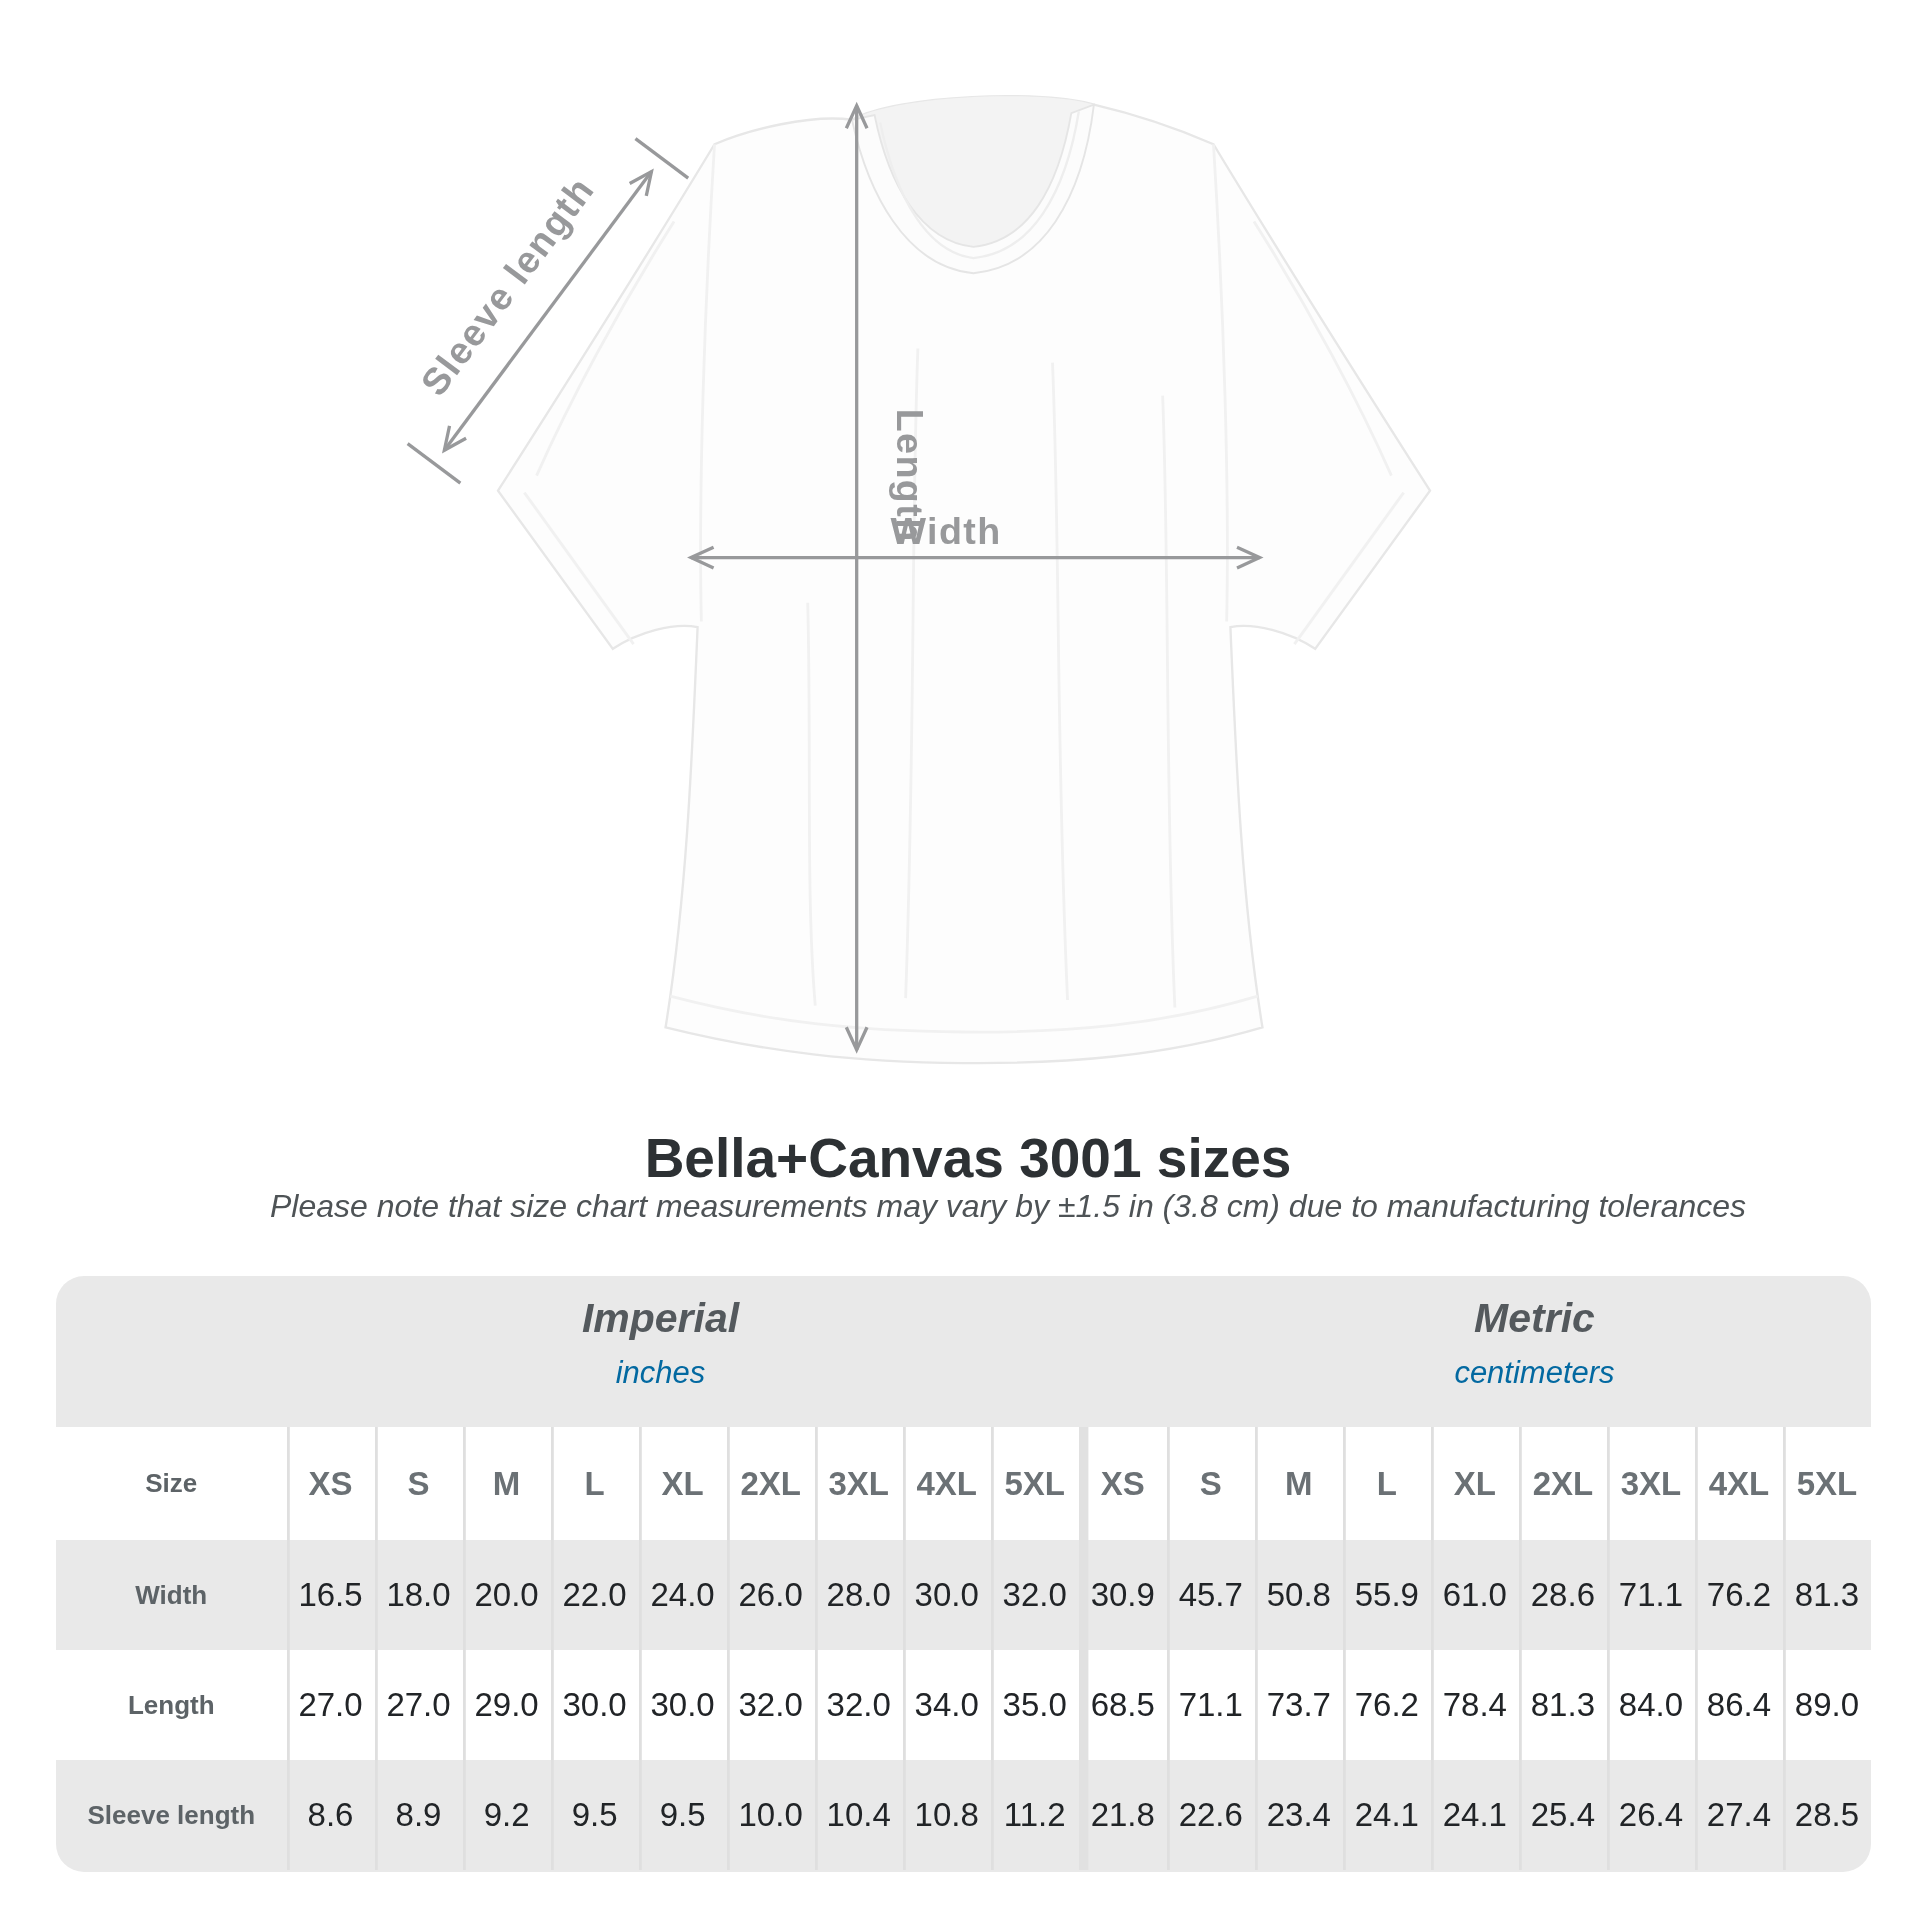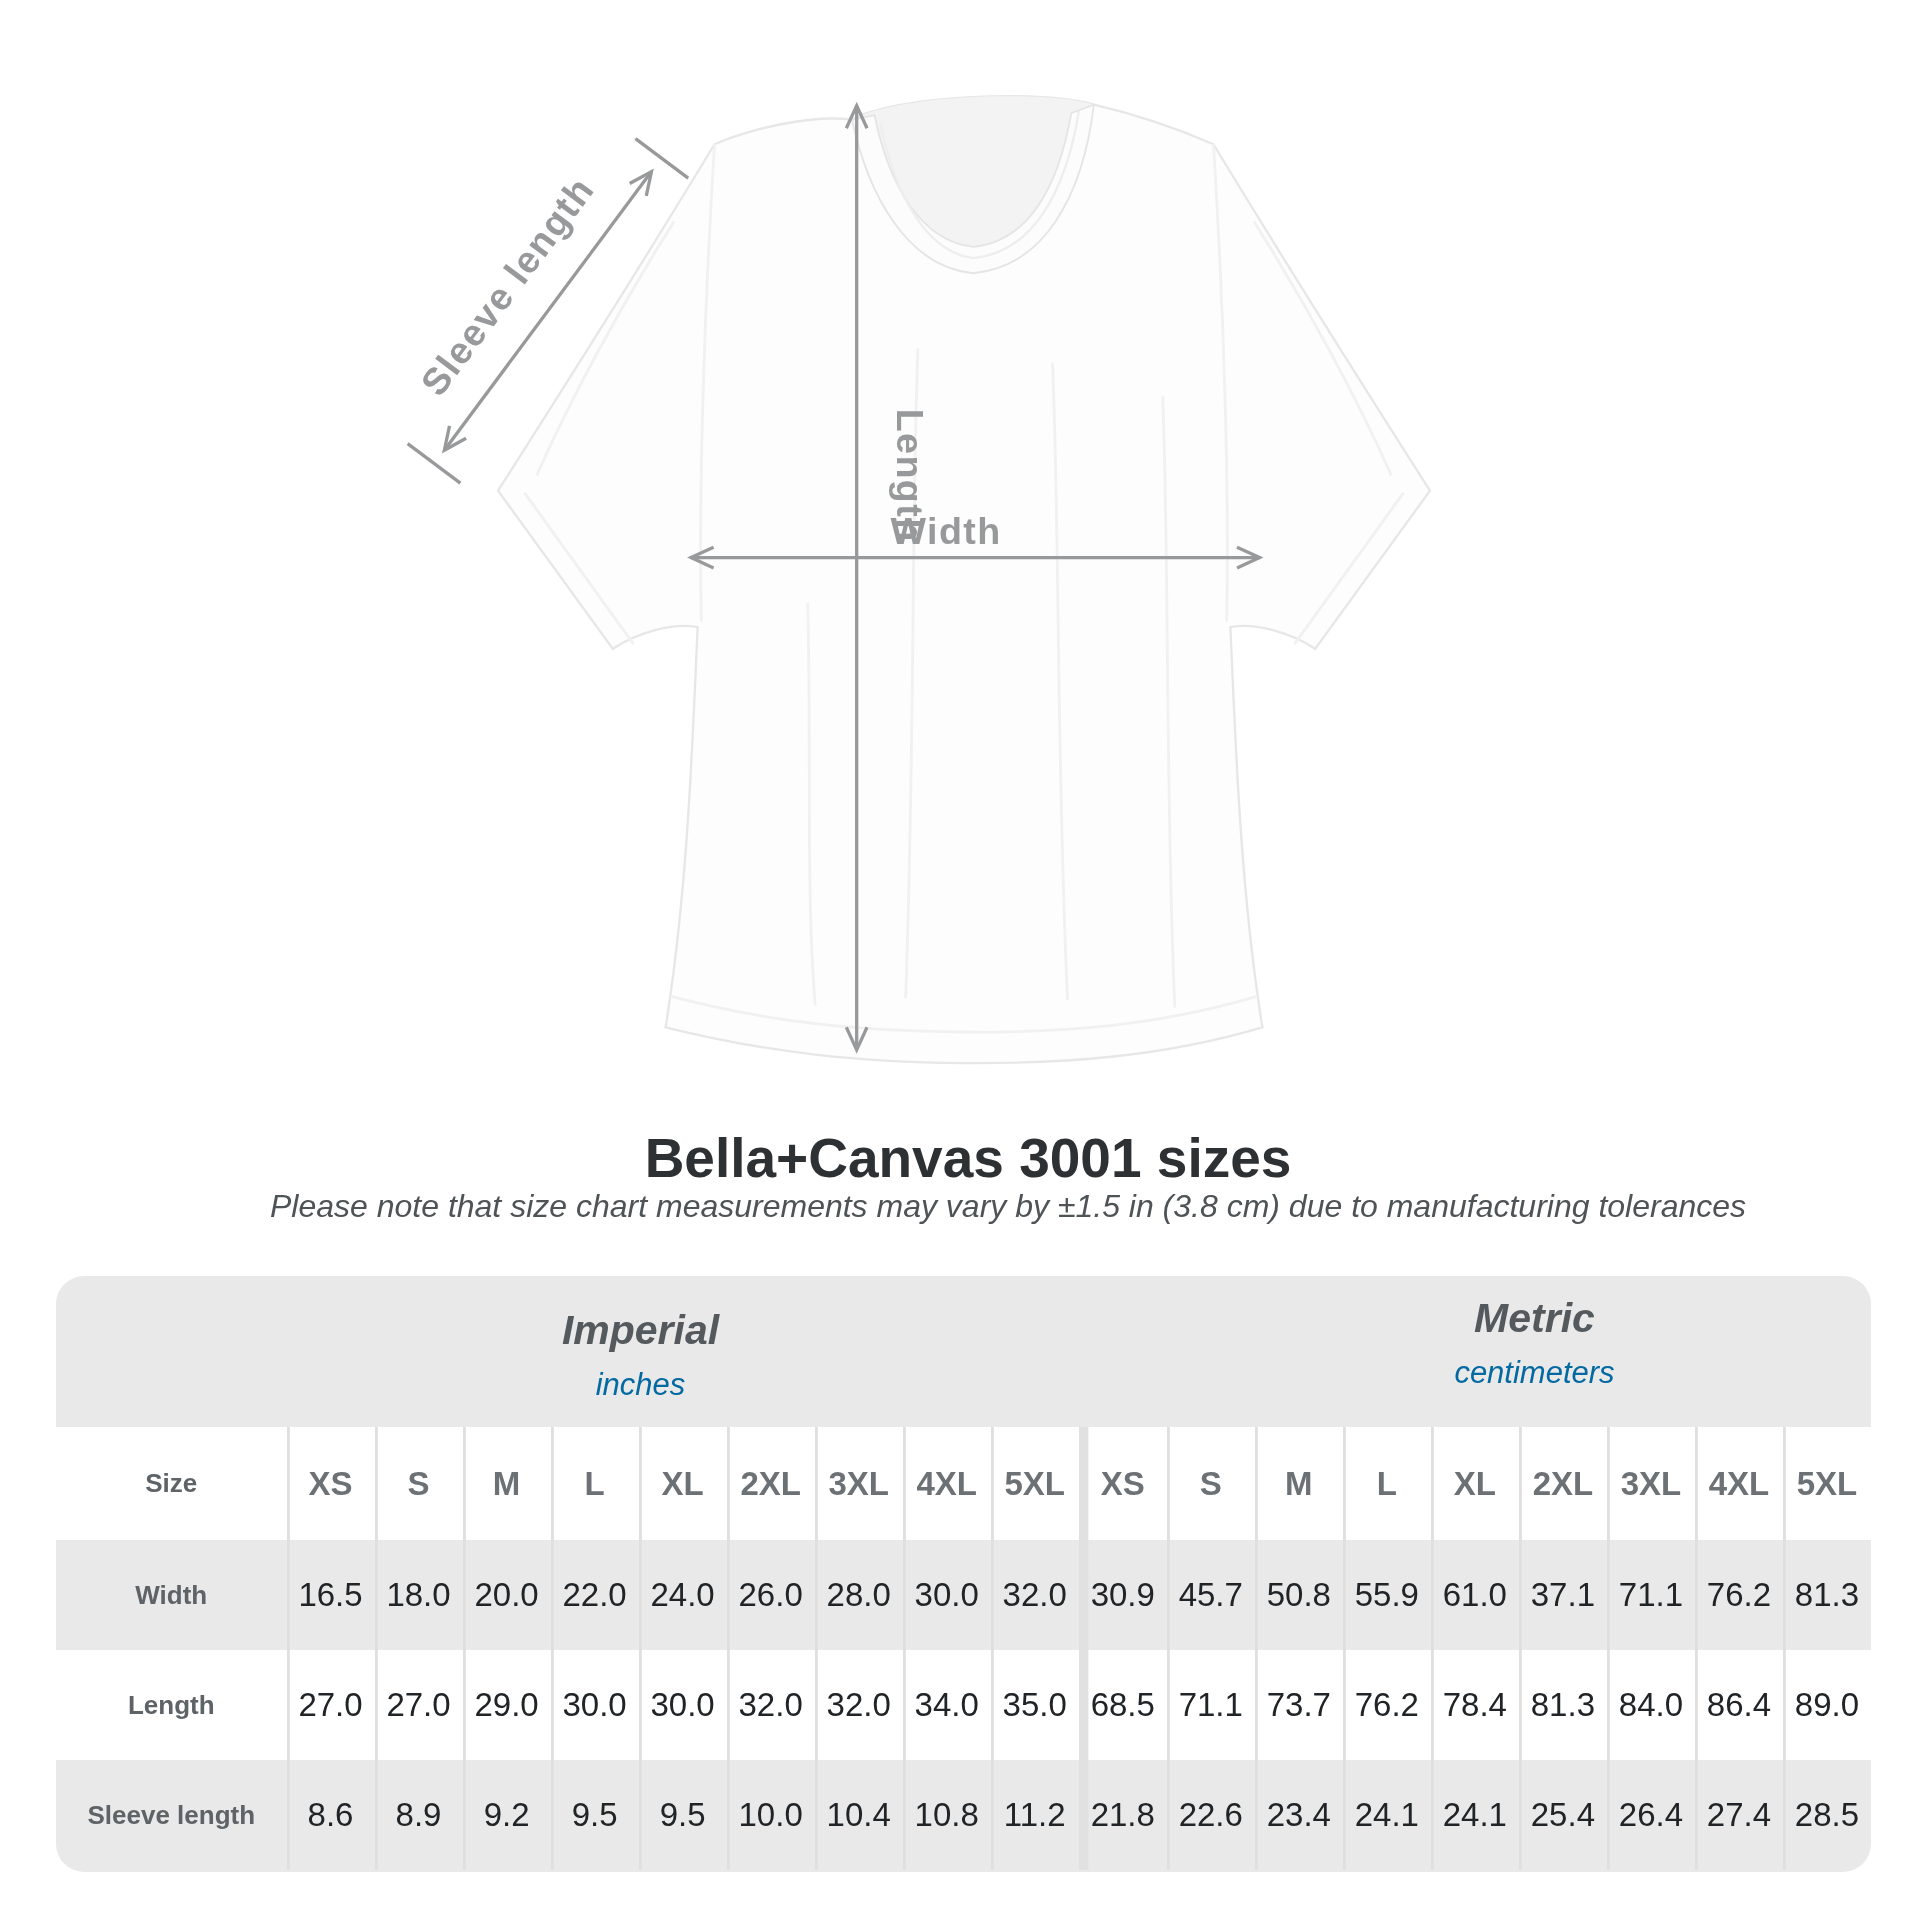--- a/index.html
+++ b/index.html
@@ -13,21 +13,21 @@
   
   .title{position:absolute;left:4px;top:1126px;width:1928px;text-align:center;
          font-size:55px;font-weight:bold;color:#2d3134;}
   .subtitle{position:absolute;left:0;top:1188px;width:1928px;text-align:center;
          font-size:32px;font-style:italic;color:#4e5356;padding-left:44px;}
 
   
   .table-wrap{position:absolute;left:56px;top:1276px;width:1815px;height:596px;
               background:#e9e9e9;border-radius:28px;overflow:hidden;}
   .unit{position:absolute;top:19px;width:565px;text-align:center;}
-  .unit-imperial{left:302px;margin-top:12px;}
+  .unit-imperial{left:322px;}
   .unit-metric{left:1196px;}
   .unit-name{font-size:41px;font-weight:bold;font-style:italic;color:#54595d;}
   .unit-sub{margin-top:13px;font-size:31px;font-style:italic;color:#0369a1;}
 
   .grid{position:absolute;left:0;top:151px;width:1815px;}
   .row{display:grid;grid-template-columns:12.7% repeat(18,1fr);}
   .row.white{background:#ffffff;}
   .row-sizes{height:113px;}
   .row-data{height:110px;}
   .cell{display:flex;align-items:center;justify-content:center;font-size:33px;color:#212427;}
@@ -156,21 +156,21 @@
           <div class="cell sep">24.0</div>
           <div class="cell sep">26.0</div>
           <div class="cell sep">28.0</div>
           <div class="cell sep">30.0</div>
           <div class="cell sep">32.0</div>
           <div class="cell group-start">30.9</div>
           <div class="cell sep">45.7</div>
           <div class="cell sep">50.8</div>
           <div class="cell sep">55.9</div>
           <div class="cell sep">61.0</div>
-          <div class="cell sep">37.1</div>
+          <div class="cell sep">28.6</div>
           <div class="cell sep">71.1</div>
           <div class="cell sep">76.2</div>
           <div class="cell sep">81.3</div>
         </div>
         <div class="row row-data white">
           <div class="cell rlabel">Length</div>
           <div class="cell sep">27.0</div>
           <div class="cell sep">27.0</div>
           <div class="cell sep">29.0</div>
           <div class="cell sep">30.0</div>

